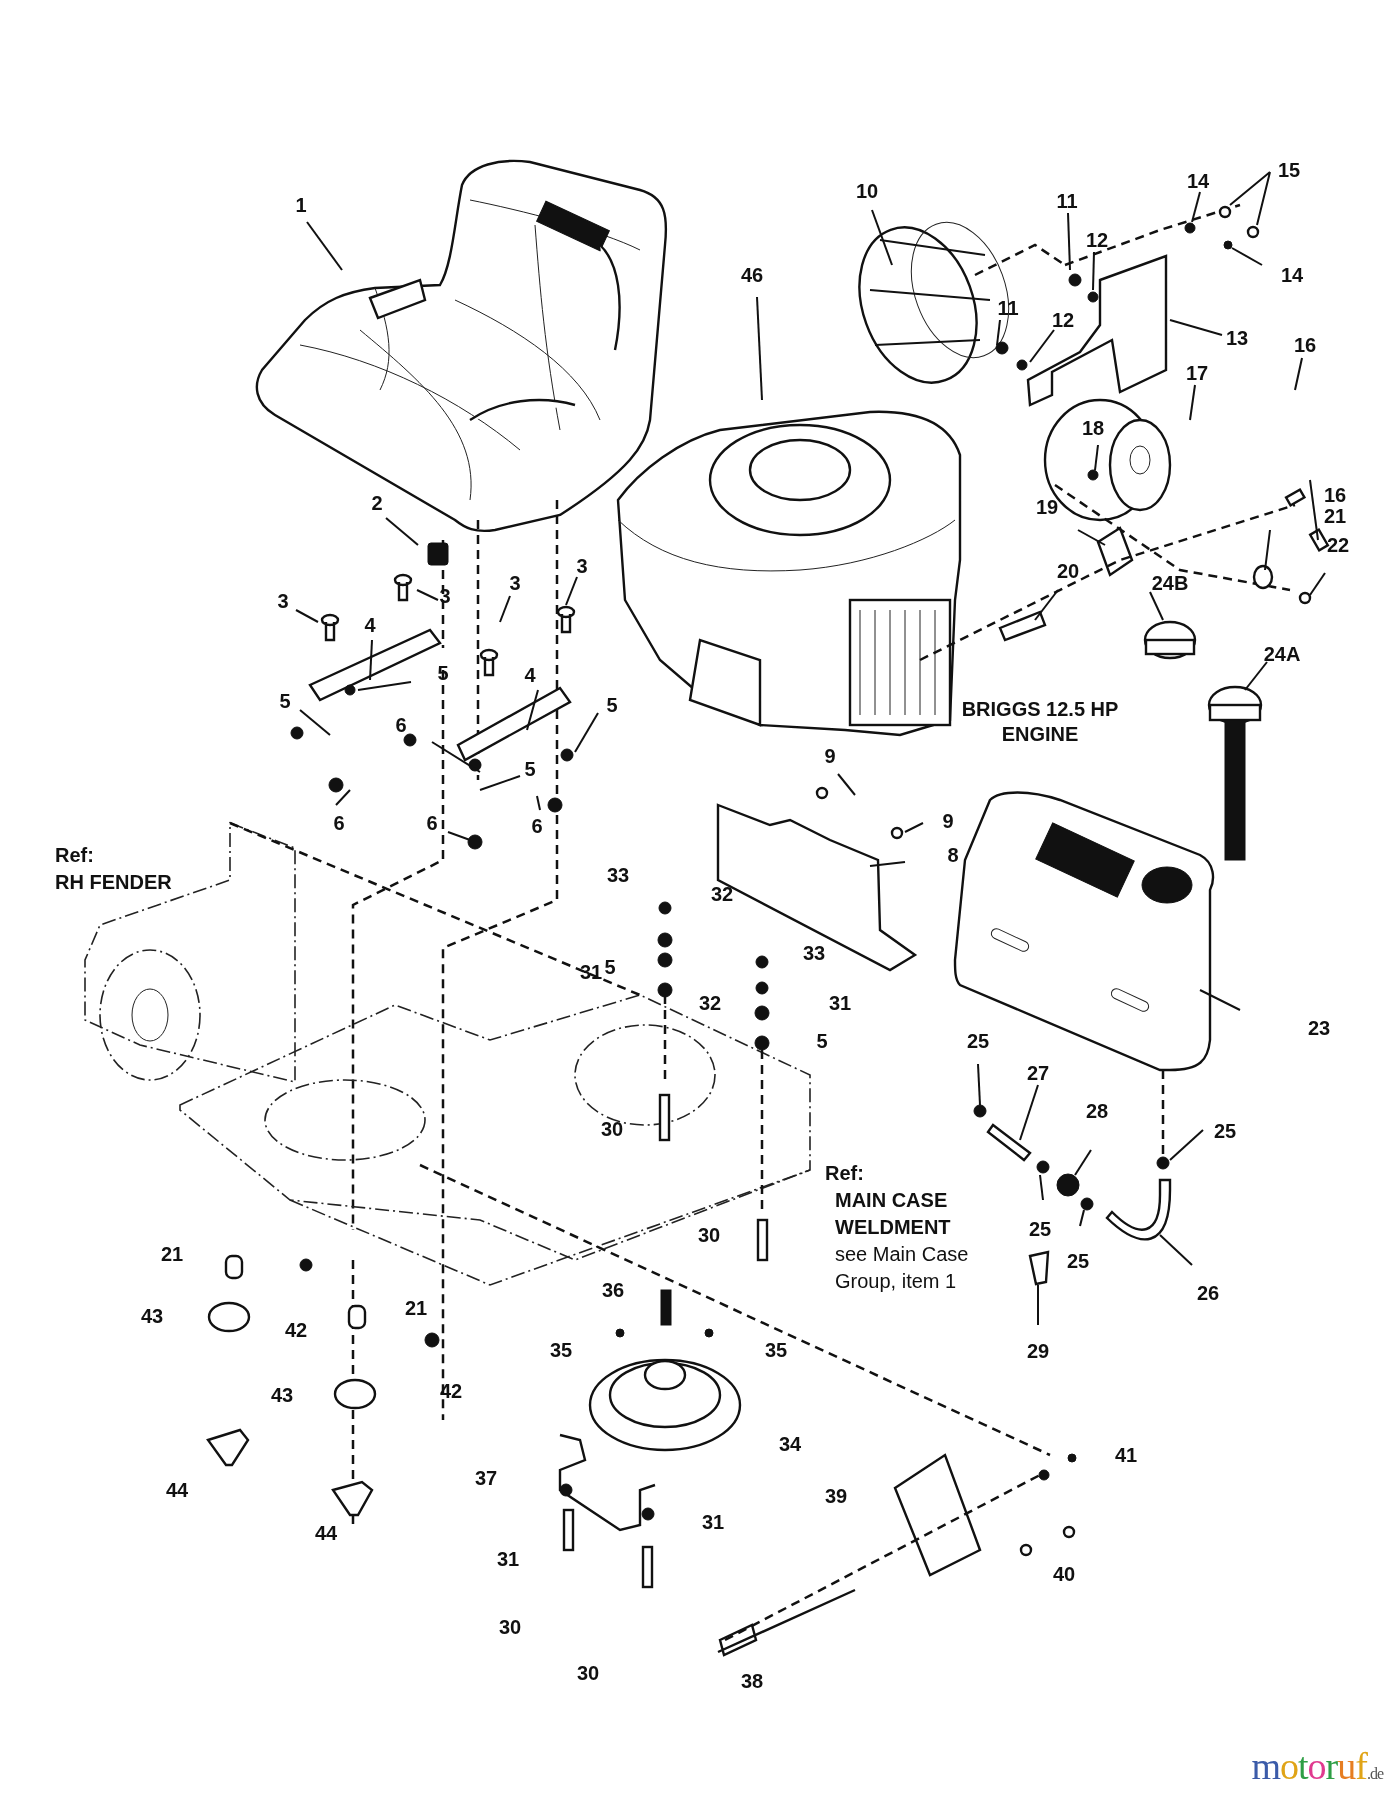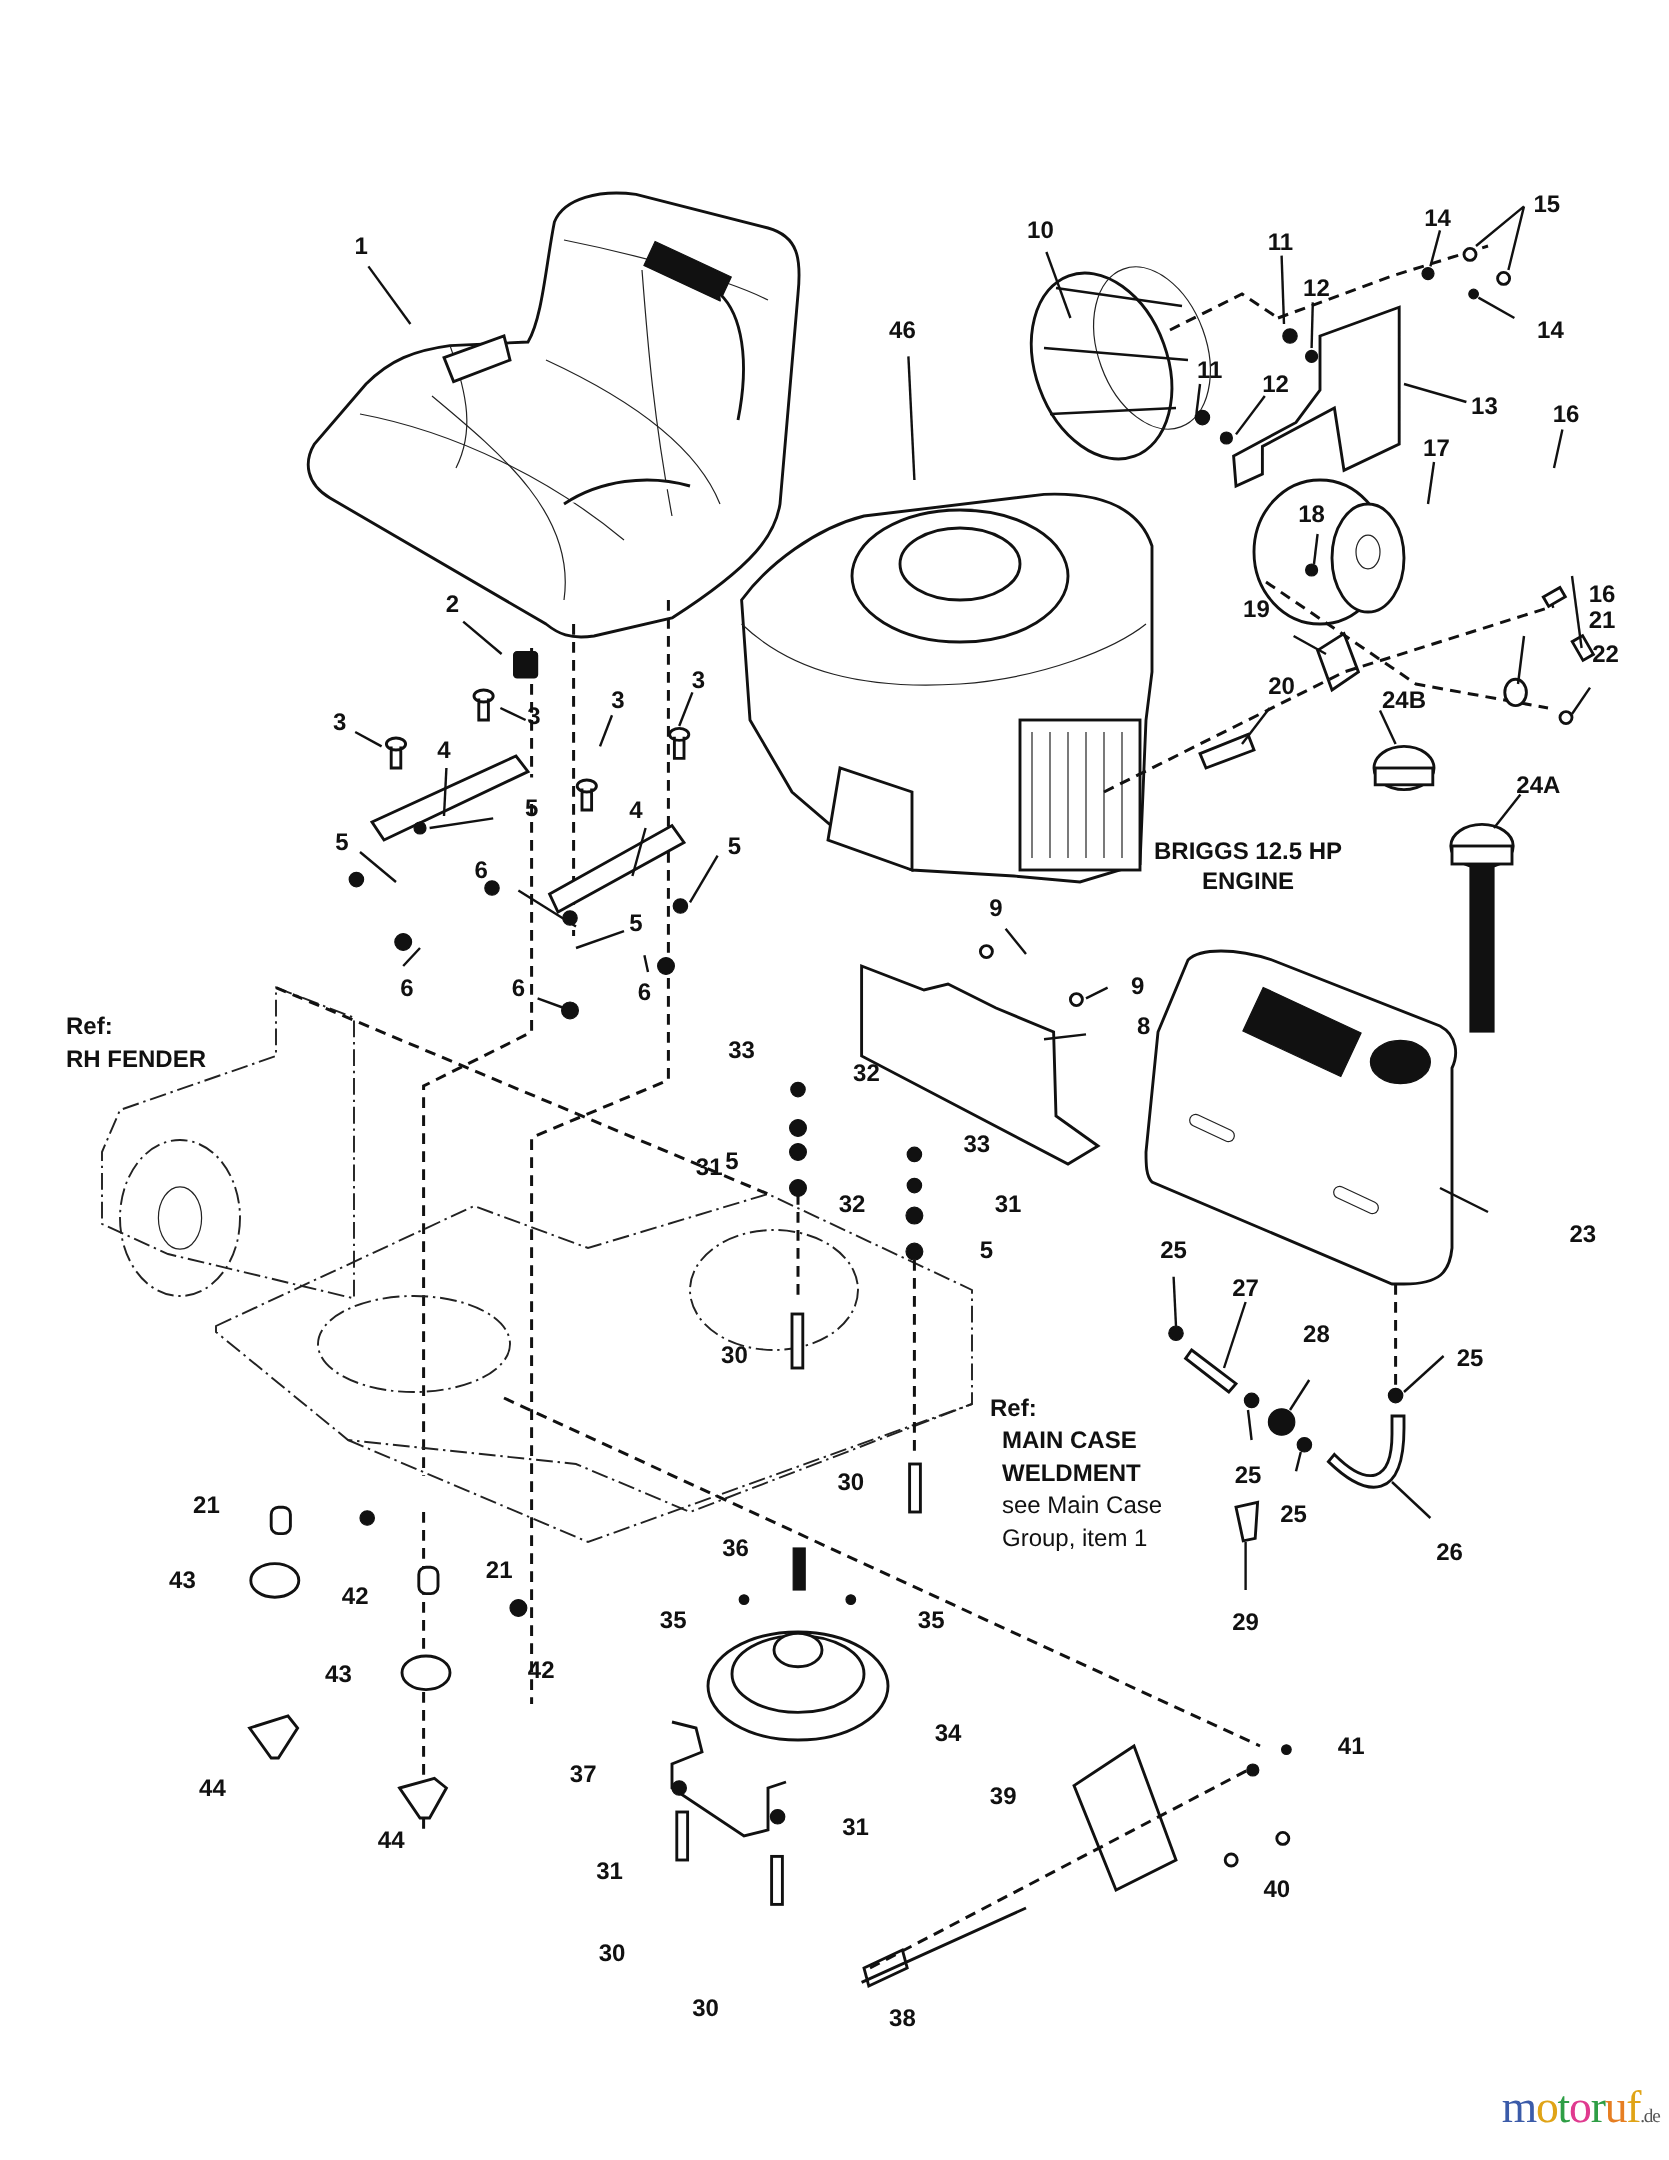--- a/index.html
+++ b/index.html
@@ -7,21 +7,21 @@
   #diagram { position:absolute; left:0; top:0; width:1391px; height:1800px; }
   .lbl { font-family:"Liberation Sans", sans-serif; font-weight:bold; font-size:20px; fill:#111; }
   .note { font-family:"Liberation Sans", sans-serif; font-weight:bold; font-size:20px; fill:#111; }
   .note-reg { font-family:"Liberation Sans", sans-serif; font-weight:normal; font-size:20px; fill:#111; }
   .leader { stroke:#111; stroke-width:2; fill:none; }
   .dash { stroke:#111; stroke-width:2.5; fill:none; stroke-dasharray:9 6; }
   .phantom { stroke:#222; stroke-width:1.6; fill:none; stroke-dasharray:14 4 2 4; }
   .part { stroke:#111; stroke-width:2.4; fill:#fff; }
   .thin { stroke:#222; stroke-width:1; fill:none; }
   .solid { fill:#111; stroke:#111; }
-  .watermark { position:absolute; right:8px; bottom:22px; font-family:"Liberation Serif", serif; font-size:38px; letter-spacing:-1px; }
+  .watermark { position:absolute; right:8px; bottom:12px; font-family:"Liberation Serif", serif; font-size:38px; letter-spacing:-1px; }
   .watermark span { display:inline-block; }
   .wm-de { font-size:16px; color:#555; }
 </style>
 </head>
 <body>
 
 <svg id="diagram" viewBox="0 0 1391 1800" xmlns="http://www.w3.org/2000/svg">
 
   <g>
     <path class="part" d="M462,185 C470,165 500,158 530,162 L640,190 C665,197 668,215 665,245 L650,420 C646,445 630,470 560,515 L495,530 C475,533 465,528 455,520 L275,415 C255,403 253,385 262,370 L305,320 C325,300 345,292 375,288 L440,285 C452,265 455,220 462,185 Z"></path>

